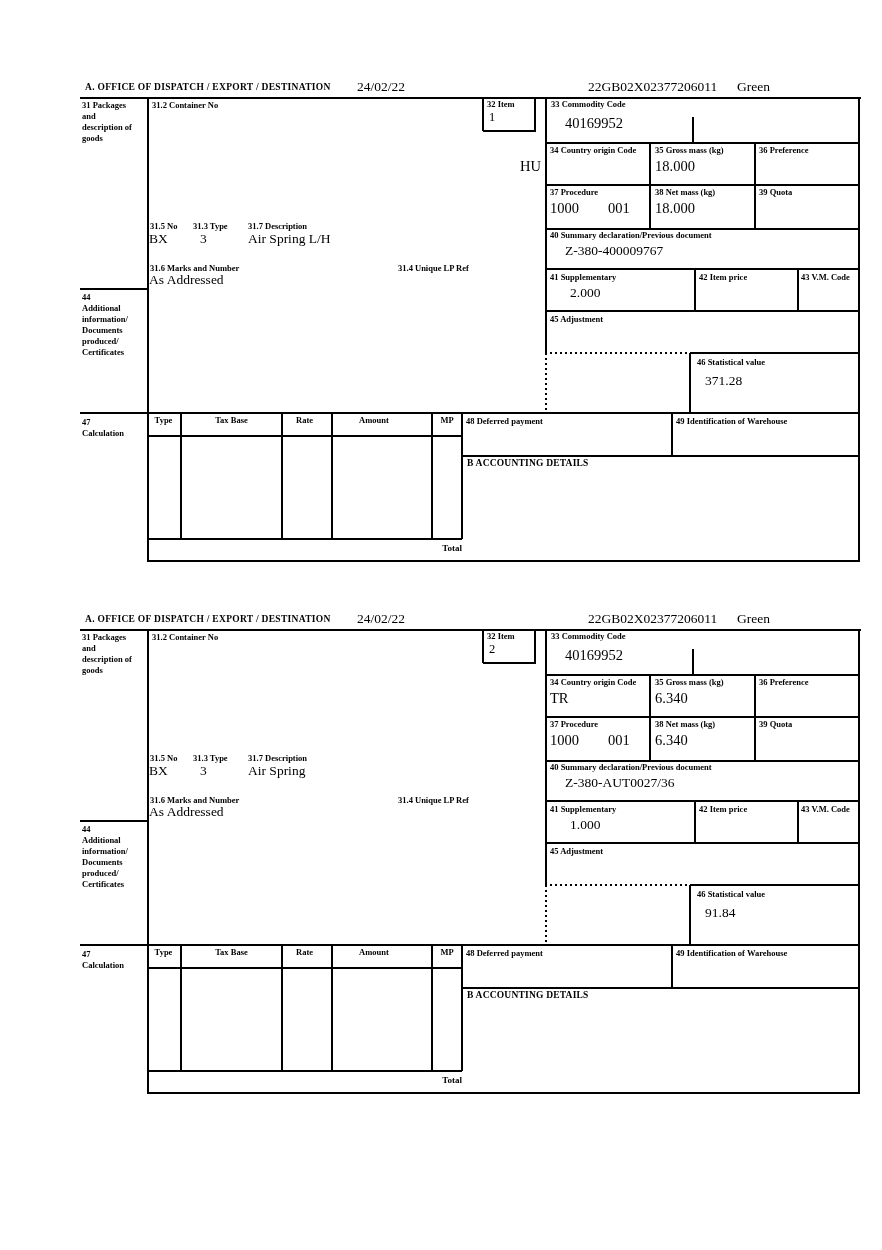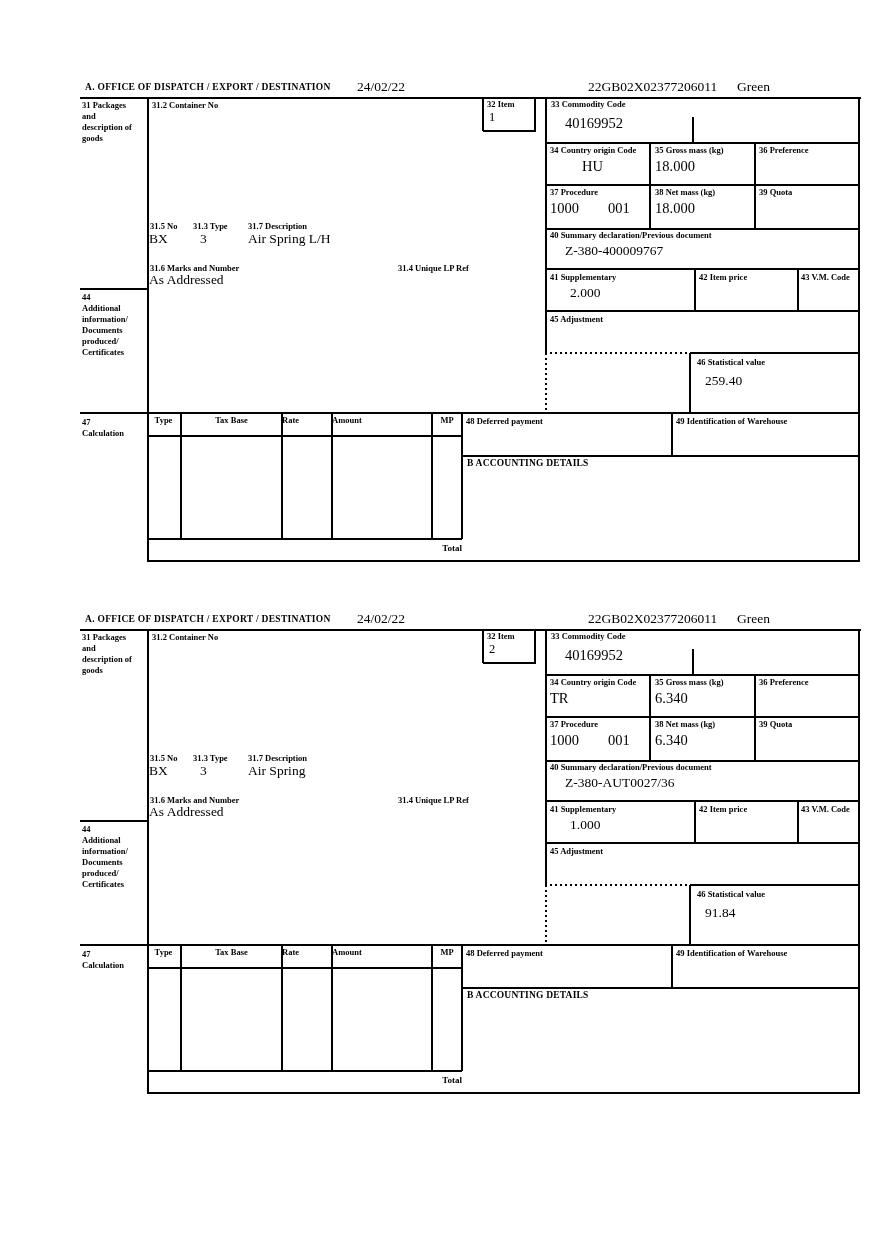--- a/index.html
+++ b/index.html
@@ -7,21 +7,21 @@
         font-family:"Liberation Serif","DejaVu Serif",serif;color:#000;}
   .sheet{position:absolute;left:0;width:882px;height:532px;}
   .lbl{position:absolute;font-weight:bold;font-size:8.5px;line-height:1.28;white-space:nowrap;}
   .lblwrap{white-space:normal;}
   .val{position:absolute;font-size:13.5px;line-height:1.1;white-space:nowrap;}
   .val-lg{font-size:14.5px;}
   .hdr-title{position:absolute;font-weight:bold;font-size:9.5px;letter-spacing:.3px;white-space:nowrap;}
   .hdr-val{position:absolute;font-size:13.5px;white-space:nowrap;}
   .th{position:absolute;font-weight:bold;font-size:8.5px;top:337px;}
   .th-c{text-align:center;}
-  .th-r{text-align:left;}
+  .th-r{text-align:center;}
   .acct{position:absolute;font-weight:bold;font-size:9.5px;letter-spacing:.2px;white-space:nowrap;}
   .total{position:absolute;font-weight:bold;font-size:9px;text-align:right;}
   .u{}
   .pre{white-space:pre-line;}
   svg.grid{position:absolute;left:0;top:0;}
 </style>
 </head>
 <body>
 
 <div id="page">
@@ -39,21 +39,21 @@
     <div class="hdr-val" style="left:737px;top:1px">Green</div>
 
     <div class="lbl lblwrap" style="left:82px;top:22px;width:52px">31 Packages and description of goods</div>
     <div class="lbl" style="left:152px;top:22px">31.2 Container No</div>
     <div class="lbl" style="left:487px;top:21px">32 Item</div>
     <div class="val" style="left:489px;top:33px;font-size:12.5px">1</div>
     <div class="lbl" style="left:551px;top:21px">33 Commodity Code</div>
     <div class="val val-lg" style="left:565px;top:38px">40169952</div>
 
     <div class="lbl" style="left:550px;top:67px">34 Country origin Code</div>
-    <div class="val val-lg" style="left:582px;top:81px">HU</div>
+    <div class="val val-lg" style="left:520px;top:81px">HU</div>
     <div class="lbl" style="left:655px;top:67px">35 Gross mass (kg)</div>
     <div class="val val-lg" style="left:655px;top:81px">18.000</div>
     <div class="lbl" style="left:759px;top:67px">36 Preference</div>
 
     <div class="lbl" style="left:550px;top:109px">37 Procedure</div>
     <div class="val val-lg" style="left:550px;top:123px">1000</div>
     <div class="val val-lg" style="left:608px;top:123px">001</div>
     <div class="lbl" style="left:655px;top:109px">38 Net mass (kg)</div>
     <div class="val val-lg" style="left:655px;top:123px">18.000</div>
     <div class="lbl" style="left:759px;top:109px">39 Quota</div>
@@ -74,21 +74,21 @@
 
     <div class="lbl" style="left:550px;top:194px">41 Supplementary</div>
     <div class="val" style="left:570px;top:208px">2.000</div>
     <div class="lbl" style="left:699px;top:194px">42 Item price</div>
     <div class="lbl" style="left:801px;top:194px">43 V.M. Code</div>
 
     <div class="lbl" style="left:82px;top:214px">44</div>
     <div class="lbl lblwrap u" style="left:82px;top:225px;width:56px">Additional information/ Documents produced/ Certificates</div>
     <div class="lbl" style="left:550px;top:236px">45 Adjustment</div>
     <div class="lbl" style="left:697px;top:279px">46 Statistical value</div>
-    <div class="val" style="left:705px;top:296px">259.40</div>
+    <div class="val" style="left:705px;top:296px">371.28</div>
 
     <div class="lbl lblwrap pre" style="left:82px;top:339px;width:60px">47
 Calculation</div>
     <div class="th th-c" style="left:147px;width:33px">Type</div>
     <div class="th th-c" style="left:181px;width:101px">Tax Base</div>
     <div class="th th-r" style="left:282px;width:45px">Rate</div>
     <div class="th th-r" style="left:332px;width:84px">Amount</div>
     <div class="th th-c" style="left:432px;width:30px">MP</div>
     <div class="lbl" style="left:466px;top:338px">48 Deferred payment</div>
     <div class="lbl" style="left:676px;top:338px">49 Identification of Warehouse</div>

